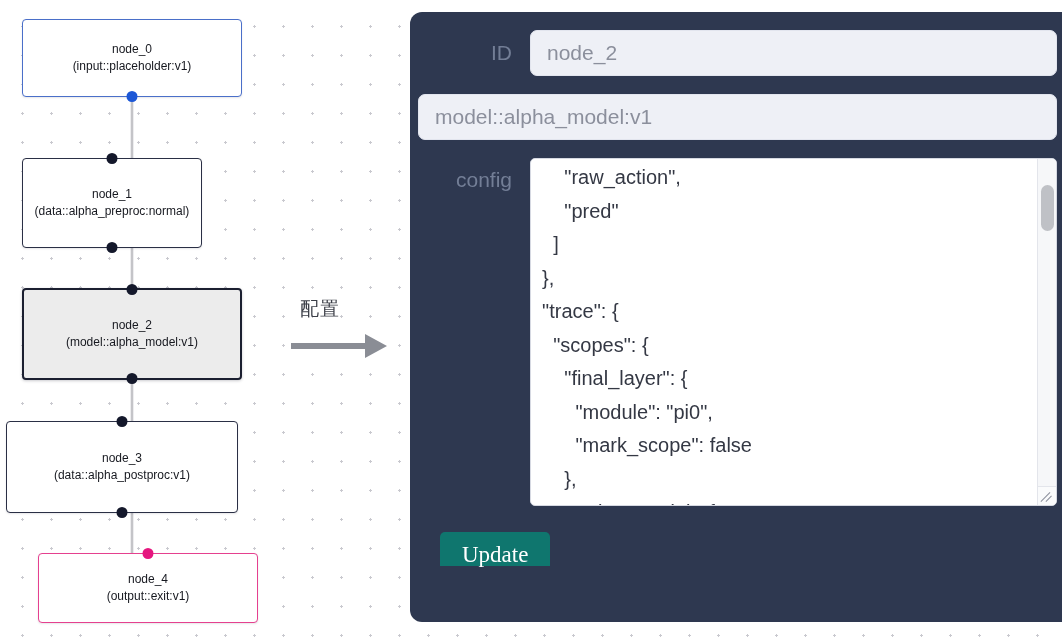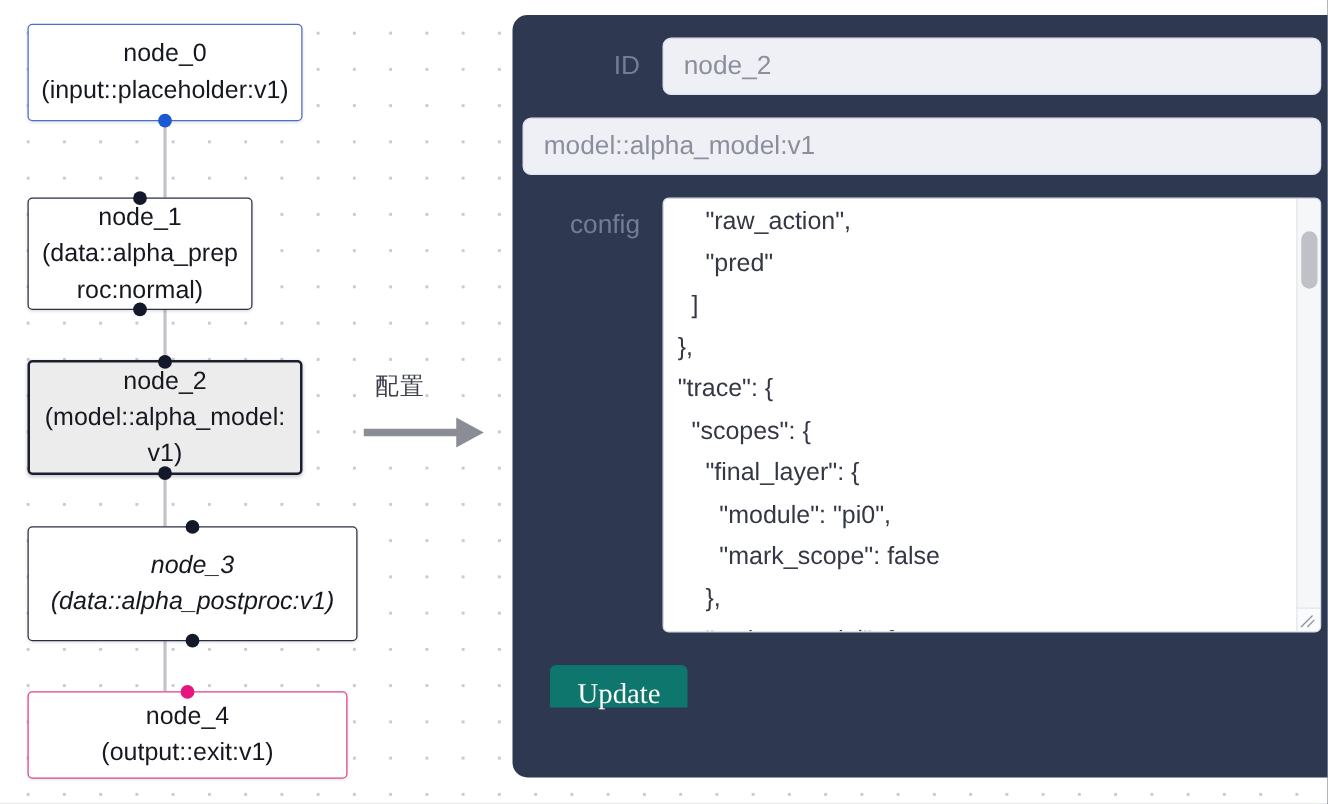--- a/index.html
+++ b/index.html
@@ -45,21 +45,21 @@
     box-sizing: border-box;
     background: #ffffff;
     border: 1.6px solid #2a2f45;
     border-radius: 4px;
     display: flex;
     flex-direction: column;
     align-items: center;
     justify-content: center;
     text-align: center;
     color: #16181f;
-    font-size: 20px;
+    font-size: 12px;
     line-height: 1.45;
     padding: 4px 10px;
     box-shadow: 0 1px 2px rgba(20,20,35,0.10);
   }
   .node .nd-title { white-space: nowrap; }
   .node .nd-sub { word-break: break-all; }
 
   .node.is-input  { border-color: #4a6fc9; }
   .node.is-output { border-color: #e5408f; }
   .node.is-selected {
@@ -264,28 +264,28 @@
     <span class="port bottom"></span>
   </div>
 
   <div class="node is-selected" style="left:22px; top:288px; width:220px; height:92px;">
     <div class="nd-title">node_2</div>
     <div class="nd-sub">(model::alpha_model:v1)</div>
     <span class="port top"></span>
     <span class="port bottom"></span>
   </div>
 
-  <div class="node" style="left:22px; top:421px; width:264px; height:92px;font-style:italic;">
+  <div class="node" style="left:6px; top:421px; width:232px; height:92px;">
     <div class="nd-title">node_3</div>
     <div class="nd-sub">(data::alpha_postproc:v1)</div>
     <span class="port top"></span>
     <span class="port bottom"></span>
   </div>
 
-  <div class="node is-output" style="left:22px; top:553px; width:256px; height:70px;">
+  <div class="node is-output" style="left:38px; top:553px; width:220px; height:70px;">
     <div class="nd-title">node_4</div>
     <div class="nd-sub">(output::exit:v1)</div>
     <span class="port top pink"></span>
   </div>
 
   <div id="transition">
     <div class="tr-label">配置</div>
     <svg width="108" height="40" style="position:absolute; left:0; top:30px;">
       <path d="M2 17 L76 17 L76 8 L98 20 L76 32 L76 23 L2 23 Z" fill="#8a8d95"></path>
     </svg>

